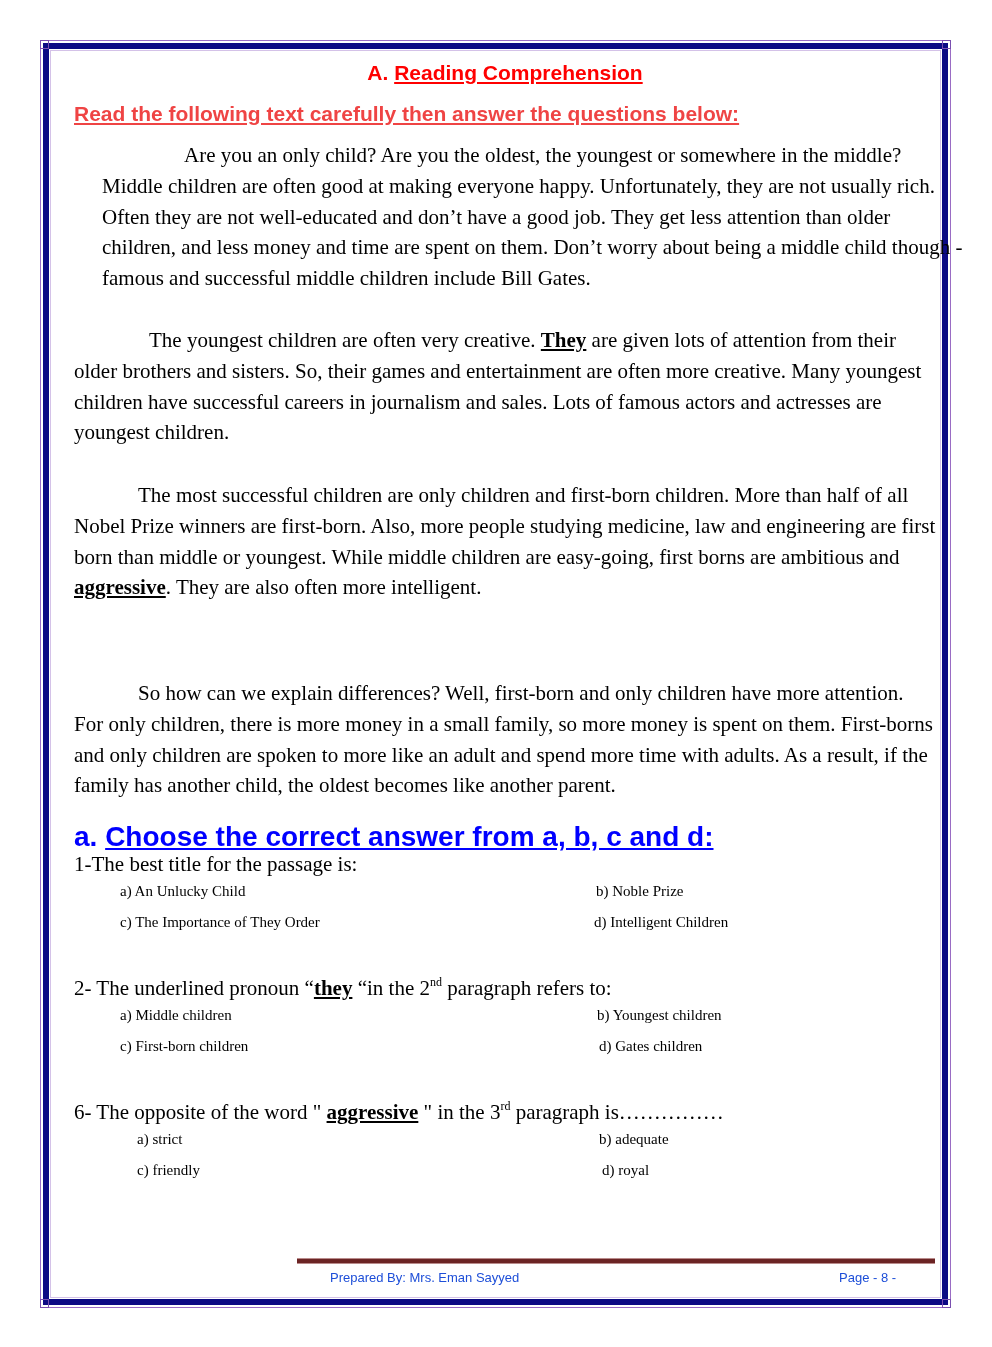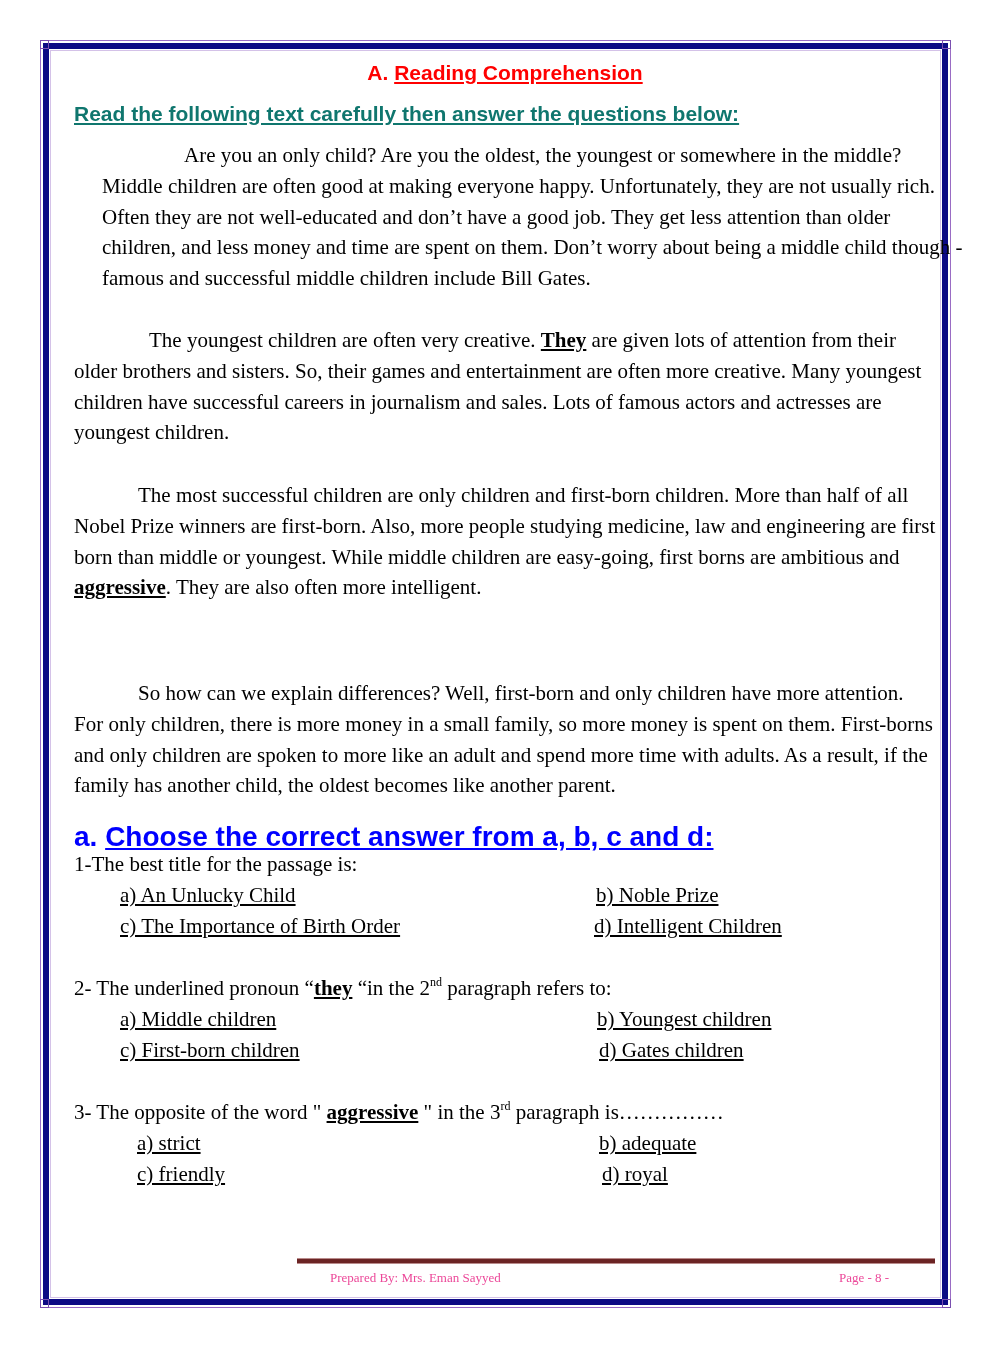--- a/index.html
+++ b/index.html
@@ -23,21 +23,21 @@
   .content { position:absolute; left:74px; top:0; width:862px; }
 
   .section-title {
     position:absolute; top:61px; left:0; width:862px; text-align:center;
     font-family:"Liberation Sans", sans-serif; font-weight:bold; font-size:21px; color:#ff0000;
   }
   .section-title .u { text-decoration:underline;text-align:center; }
 
   .instruction {
     position:absolute; top:102px; left:0;
-    font-family:"Liberation Sans", sans-serif; font-weight:bold; font-size:21px; color:#0f766e;
+    font-family:"Liberation Sans", sans-serif; font-weight:bold; font-size:21px; color:#ef4444;
     text-decoration:underline;
   }
 
   .para {
     position:absolute; left:0; width:862px;
     font-family:"Liberation Serif", serif; font-size:21px; line-height:30.8px; color:#000;
   }
   .para .indent { display:inline-block; }
   .bu { font-weight:bold; text-decoration:underline; }
 
@@ -47,30 +47,30 @@
   }
   .sub-heading .u { text-decoration:underline; }
 
   .q {
     position:absolute; left:0;
     font-family:"Liberation Serif", serif; font-size:21px; color:#000; white-space:nowrap;
   }
   .q sup { font-size:12px; vertical-align:9px; line-height:0; }
   .opt {
     position:absolute;
-    font-family:"Liberation Serif", serif; font-size:21px; color:#000; white-space:nowrap;text-decoration:underline;
+    font-family:"Liberation Serif", serif; font-size:15px; color:#000; white-space:nowrap;
   }
 
   .footer-rule {
     position:absolute; left:297px; top:1258px; width:638px; height:6px;
     background:#6b2424; border-top:1px solid #b98b8b; border-bottom:1px solid #b98b8b; box-sizing:border-box;
   }
   .footer-text {
     position:absolute; top:1270px;
-    font-family:Liberation Serif, serif; font-size:13px; color:#ec4899; white-space:nowrap;
+    font-family:Liberation Sans, sans-serif; font-size:13px; color:#1d4ed8; white-space:nowrap;
   }
 </style>
 </head>
 <body>
 
 <div class="frame-outer"></div>
 <div class="frame-inner"></div>
 <div class="frame-line"></div>
 <div class="corner" style="left:40px;top:40px;"></div>
 <div class="corner" style="left:942px;top:40px;"></div>
@@ -103,33 +103,33 @@
   </div>
 
   <div class="sub-heading">
     <span>a.</span>
     <span class="u">Choose the correct answer from a, b, c and d:</span>
   </div>
 
   <div class="q" style="top:852px;">1-The best title for the passage is:</div>
   <div class="opt" style="top:883px;left:46px;">a) An Unlucky Child</div>
   <div class="opt" style="top:883px;left:522px;">b) Noble Prize</div>
-  <div class="opt" style="top:914px;left:46px;">c) The Importance of Birth Order</div>
+  <div class="opt" style="top:914px;left:46px;">c) The Importance of They Order</div>
   <div class="opt" style="top:914px;left:520px;">d) Intelligent Children</div>
 
   <div class="q" style="top:976px;">
     <span>2- The underlined pronoun “</span><span class="bu">they</span><span> “in the 2</span><sup>nd</sup><span> paragraph refers to:</span>
   </div>
   <div class="opt" style="top:1007px;left:46px;">a) Middle children</div>
   <div class="opt" style="top:1007px;left:523px;">b) Youngest children</div>
   <div class="opt" style="top:1038px;left:46px;">c) First-born children</div>
   <div class="opt" style="top:1038px;left:525px;">d) Gates children</div>
 
   <div class="q" style="top:1100px;">
-    <span>3- The opposite of the word " </span><span class="bu">aggressive</span><span> " in the 3</span><sup>rd</sup><span> paragraph is……………</span>
+    <span>6- The opposite of the word " </span><span class="bu">aggressive</span><span> " in the 3</span><sup>rd</sup><span> paragraph is……………</span>
   </div>
   <div class="opt" style="top:1131px;left:63px;">a) strict</div>
   <div class="opt" style="top:1131px;left:525px;">b) adequate</div>
   <div class="opt" style="top:1162px;left:63px;">c) friendly</div>
   <div class="opt" style="top:1162px;left:528px;">d) royal</div>
 </div>
 
 <div class="footer-rule"></div>
 <div class="footer-text" style="left:330px;">Prepared By: Mrs. Eman Sayyed</div>
 <div class="footer-text" style="left:839px;">Page - 8 -</div>

